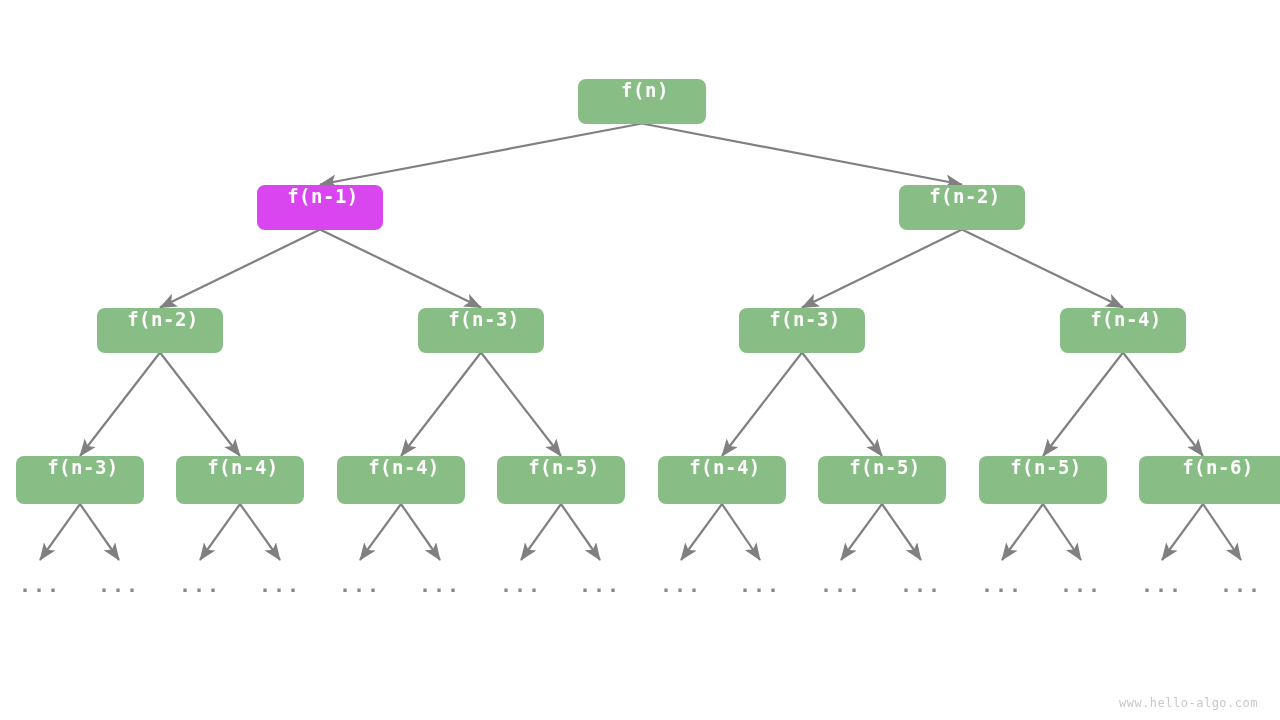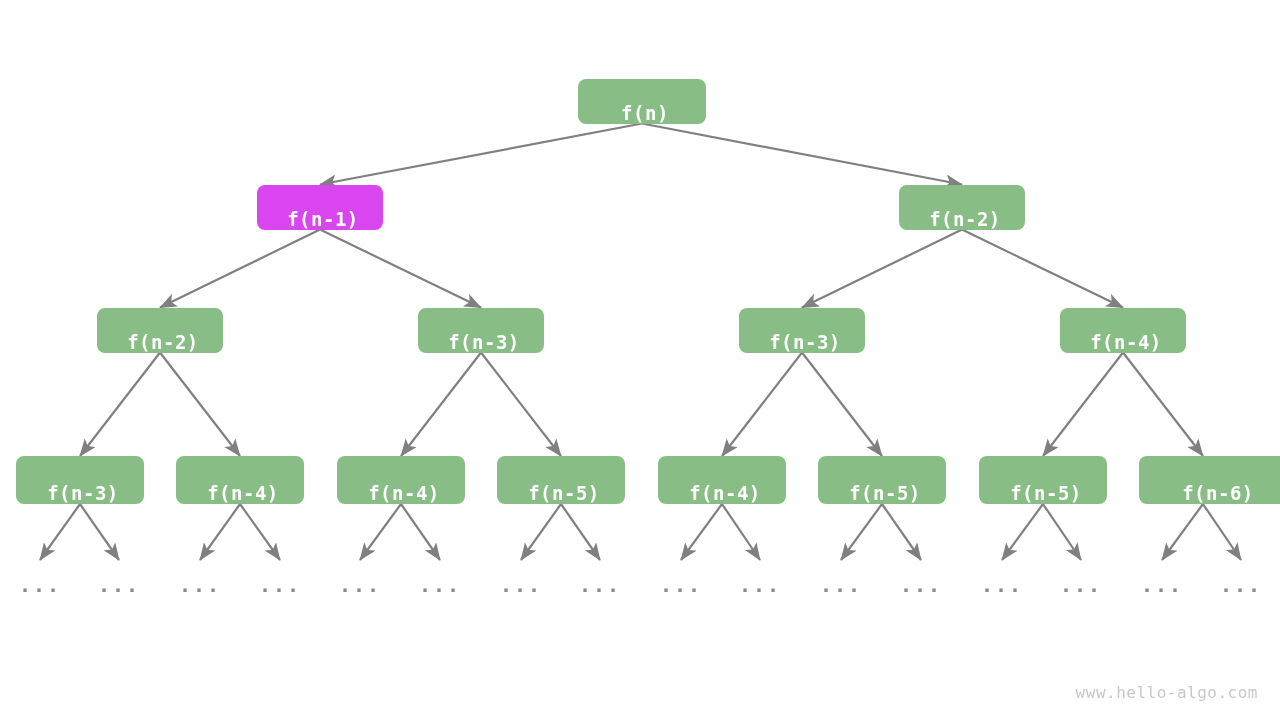--- a/index.html
+++ b/index.html
@@ -23,21 +23,21 @@
     height: 720px;
     pointer-events: none;
   }
   .node {
     position: absolute;
     box-sizing: border-box;
     background: #88bd85;
     border-radius: 8px;
     color: #ffffff;
     display: flex;
-    align-items: flex-end;
+    align-items: flex-start;
     justify-content: center;
     font-family: "DejaVu Sans Mono", "Liberation Mono", monospace;
     font-size: 19px;
     font-weight: bold;
     letter-spacing: 0.5px;
     white-space: nowrap;
     z-index: 2;
     padding-left: 6px;
   }
   .ellipsis {
@@ -47,24 +47,24 @@
     font-size: 20px;
     font-weight: bold;
     letter-spacing: 2px;
     transform: translate(-50%, -50%);
     z-index: 2;
     white-space: nowrap;
   }
   #watermark {
     position: absolute;
     right: 22px;
-    bottom: 18px;
+    bottom: 10px;
     color: #c8c8c8;
     font-family: "DejaVu Sans Mono", "Liberation Mono", monospace;
-    font-size: 16px;
+    font-size: 12px;
     letter-spacing: 0.5px;
     white-space: nowrap;
     z-index: 2;
   }
 </style>
 </head>
 <body>
 
 <div id="canvas">
 

